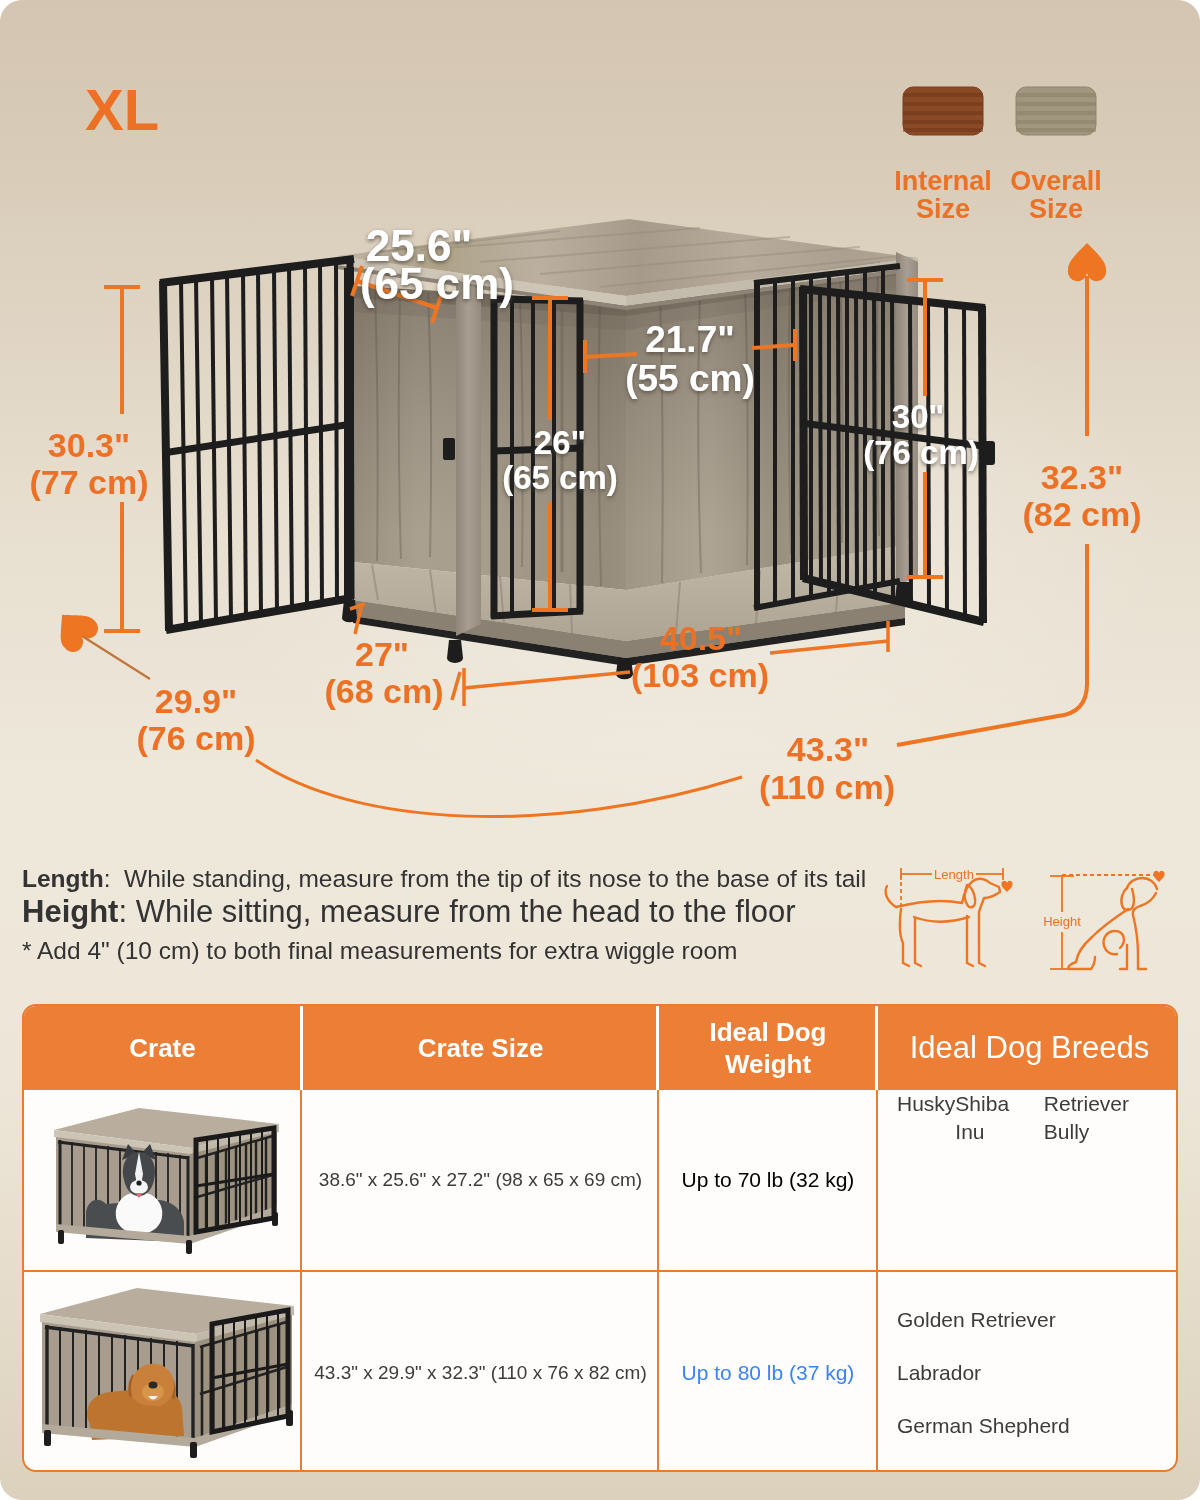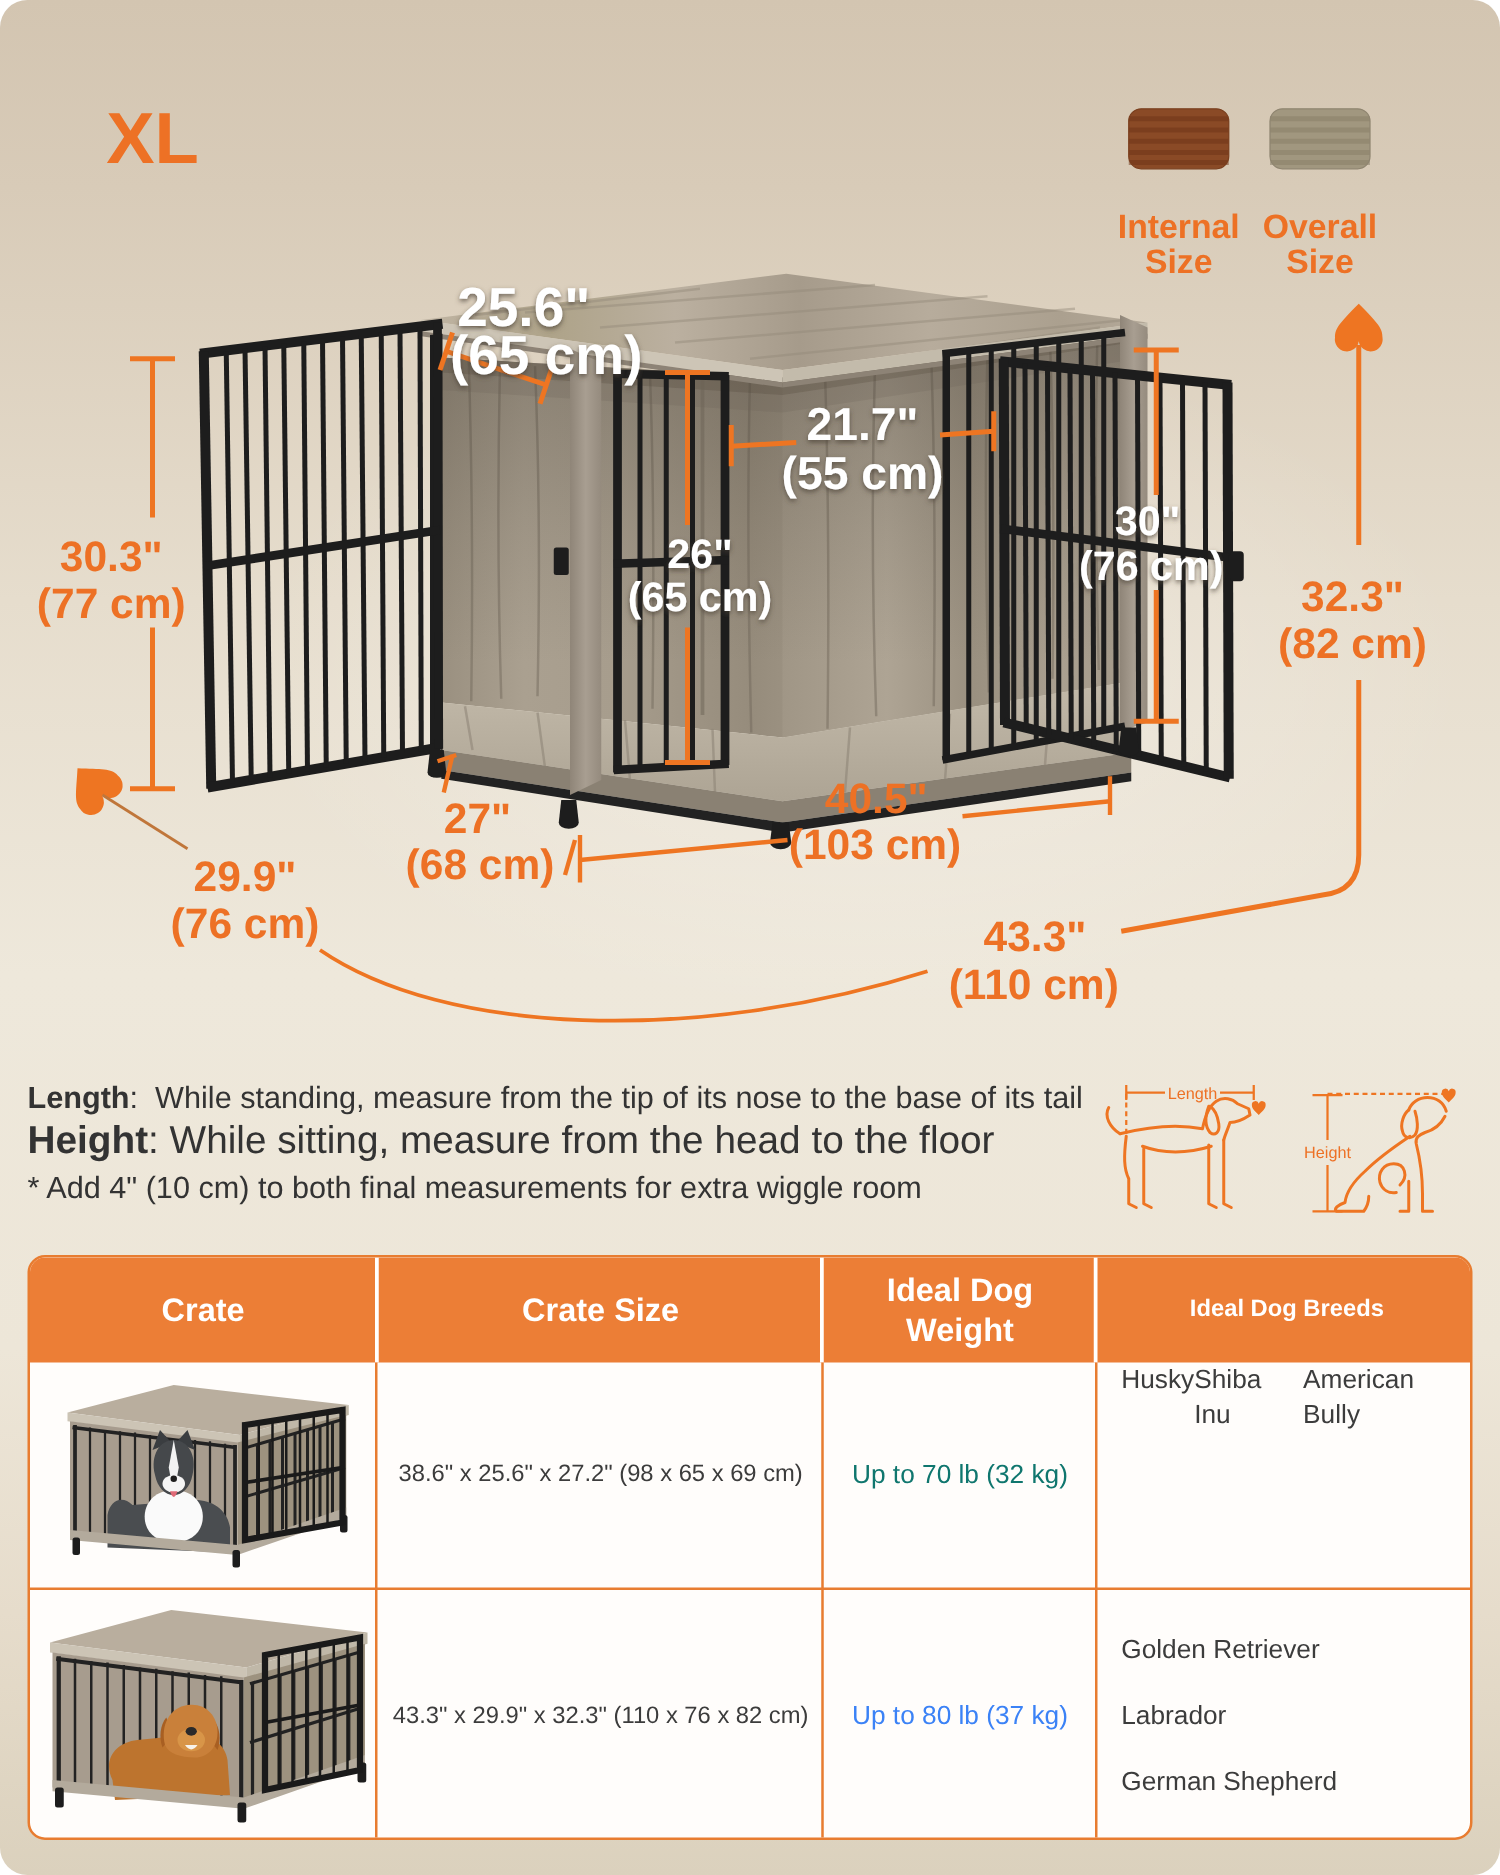--- a/index.html
+++ b/index.html
@@ -366,35 +366,35 @@
     <div style="position:absolute;left:276px;top:0;width:3px;height:84px;background:#fff;"></div>
     <div style="position:absolute;left:632px;top:0;width:3px;height:84px;background:#fff;"></div>
     <div style="position:absolute;left:851px;top:0;width:3px;height:84px;background:#fff;"></div>
 
     <div style="position:absolute;left:0;top:0;width:277px;height:84px;display:flex;align-items:center;justify-content:center;color:#fff;font-size:26px;font-weight:bold;">Crate</div>
 
     <div style="position:absolute;left:280px;top:0;width:353px;height:84px;display:flex;align-items:center;justify-content:center;color:#fff;font-size:26px;font-weight:bold;">Crate Size</div>
 
     <div style="position:absolute;left:636px;top:0;width:216px;height:84px;display:flex;align-items:center;justify-content:center;color:#fff;font-size:26px;font-weight:bold;text-align:center;line-height:1.25;">Ideal Dog<br>Weight</div>
 
-    <div style="position:absolute;left:855px;top:0;width:301px;height:84px;display:flex;align-items:center;justify-content:center;color:#fff;font-size:19px;font-weight:bold;">Ideal Dog Breeds</div>
+    <div style="position:absolute;left:855px;top:0;width:301px;height:84px;display:flex;align-items:center;justify-content:center;color:#fff;font-size:31px;font-weight:normal;">Ideal Dog Breeds</div>
 
     <div style="position:absolute;left:276px;top:84px;width:2px;height:384px;background:#e87c30;"></div>
     <div style="position:absolute;left:633px;top:84px;width:2px;height:384px;background:#e87c30;"></div>
     <div style="position:absolute;left:852px;top:84px;width:2px;height:384px;background:#e87c30;"></div>
     <div style="position:absolute;left:0;top:264px;width:100%;height:2px;background:#e87c30;"></div>
 
     <div style="position:absolute;left:280px;top:84px;width:353px;height:180px;display:flex;align-items:center;justify-content:center;color:#3c3c3c;font-size:19px;">38.6" x 25.6" x 27.2" (98 x 65 x 69 cm)</div>
 
-    <div style="position:absolute;left:636px;top:84px;width:216px;height:180px;display:flex;align-items:center;justify-content:center;color:#0f766e;font-size:21px;">Up to 70 lb (32 kg)</div>
+    <div style="position:absolute;left:636px;top:84px;width:216px;height:180px;display:flex;align-items:center;justify-content:center;color:#000000;font-size:21px;">Up to 70 lb (32 kg)</div>
 
     <div style="position:absolute;left:873px;top:84px;width:283px;height:180px;display:flex;flex-direction:row;justify-content:center;color:#3c3c3c;font-size:21px;line-height:1.33;">
       <div>Husky</div>
         <div>Shiba Inu</div>
-        <div>American Bully</div>
+        <div>Retriever Bully</div>
     </div>
 
     <div style="position:absolute;left:280px;top:266px;width:353px;height:202px;display:flex;align-items:center;justify-content:center;color:#3c3c3c;font-size:19px;">43.3" x 29.9" x 32.3" (110 x 76 x 82 cm)</div>
 
     <div style="position:absolute;left:636px;top:266px;width:216px;height:202px;display:flex;align-items:center;justify-content:center;color:#3b82f6;font-size:21px;">Up to 80 lb (37 kg)</div>
 
     <div style="position:absolute;left:873px;top:266px;width:283px;height:202px;display:flex;flex-direction:column;justify-content:center;color:#3c3c3c;font-size:21px;line-height:1.33;gap:25px;">
       <div>Golden Retriever</div>
         <div>Labrador</div>
         <div>German Shepherd</div>

